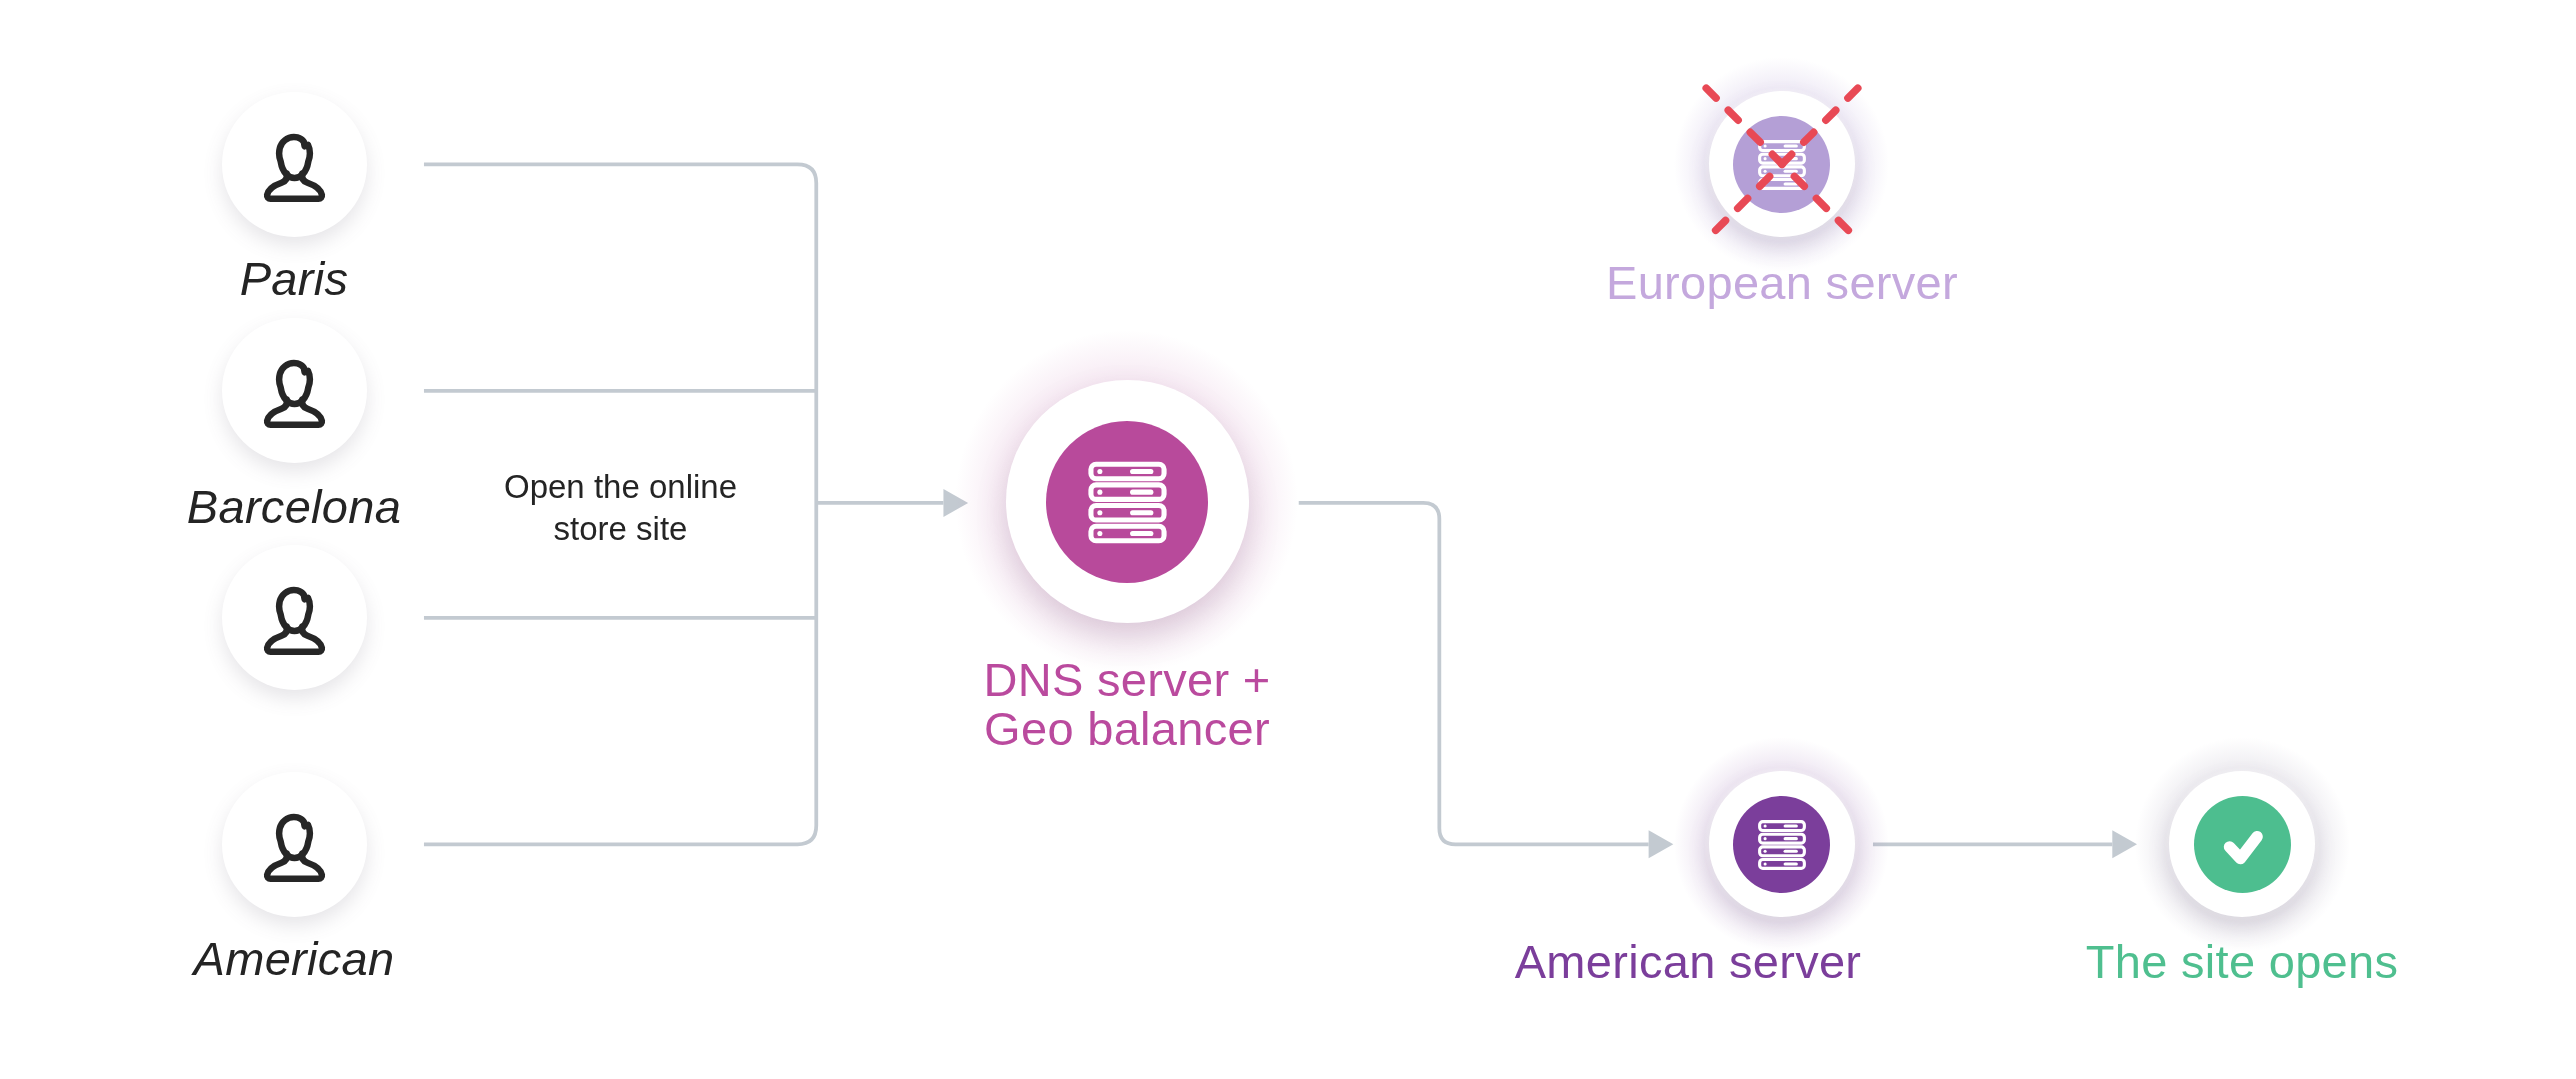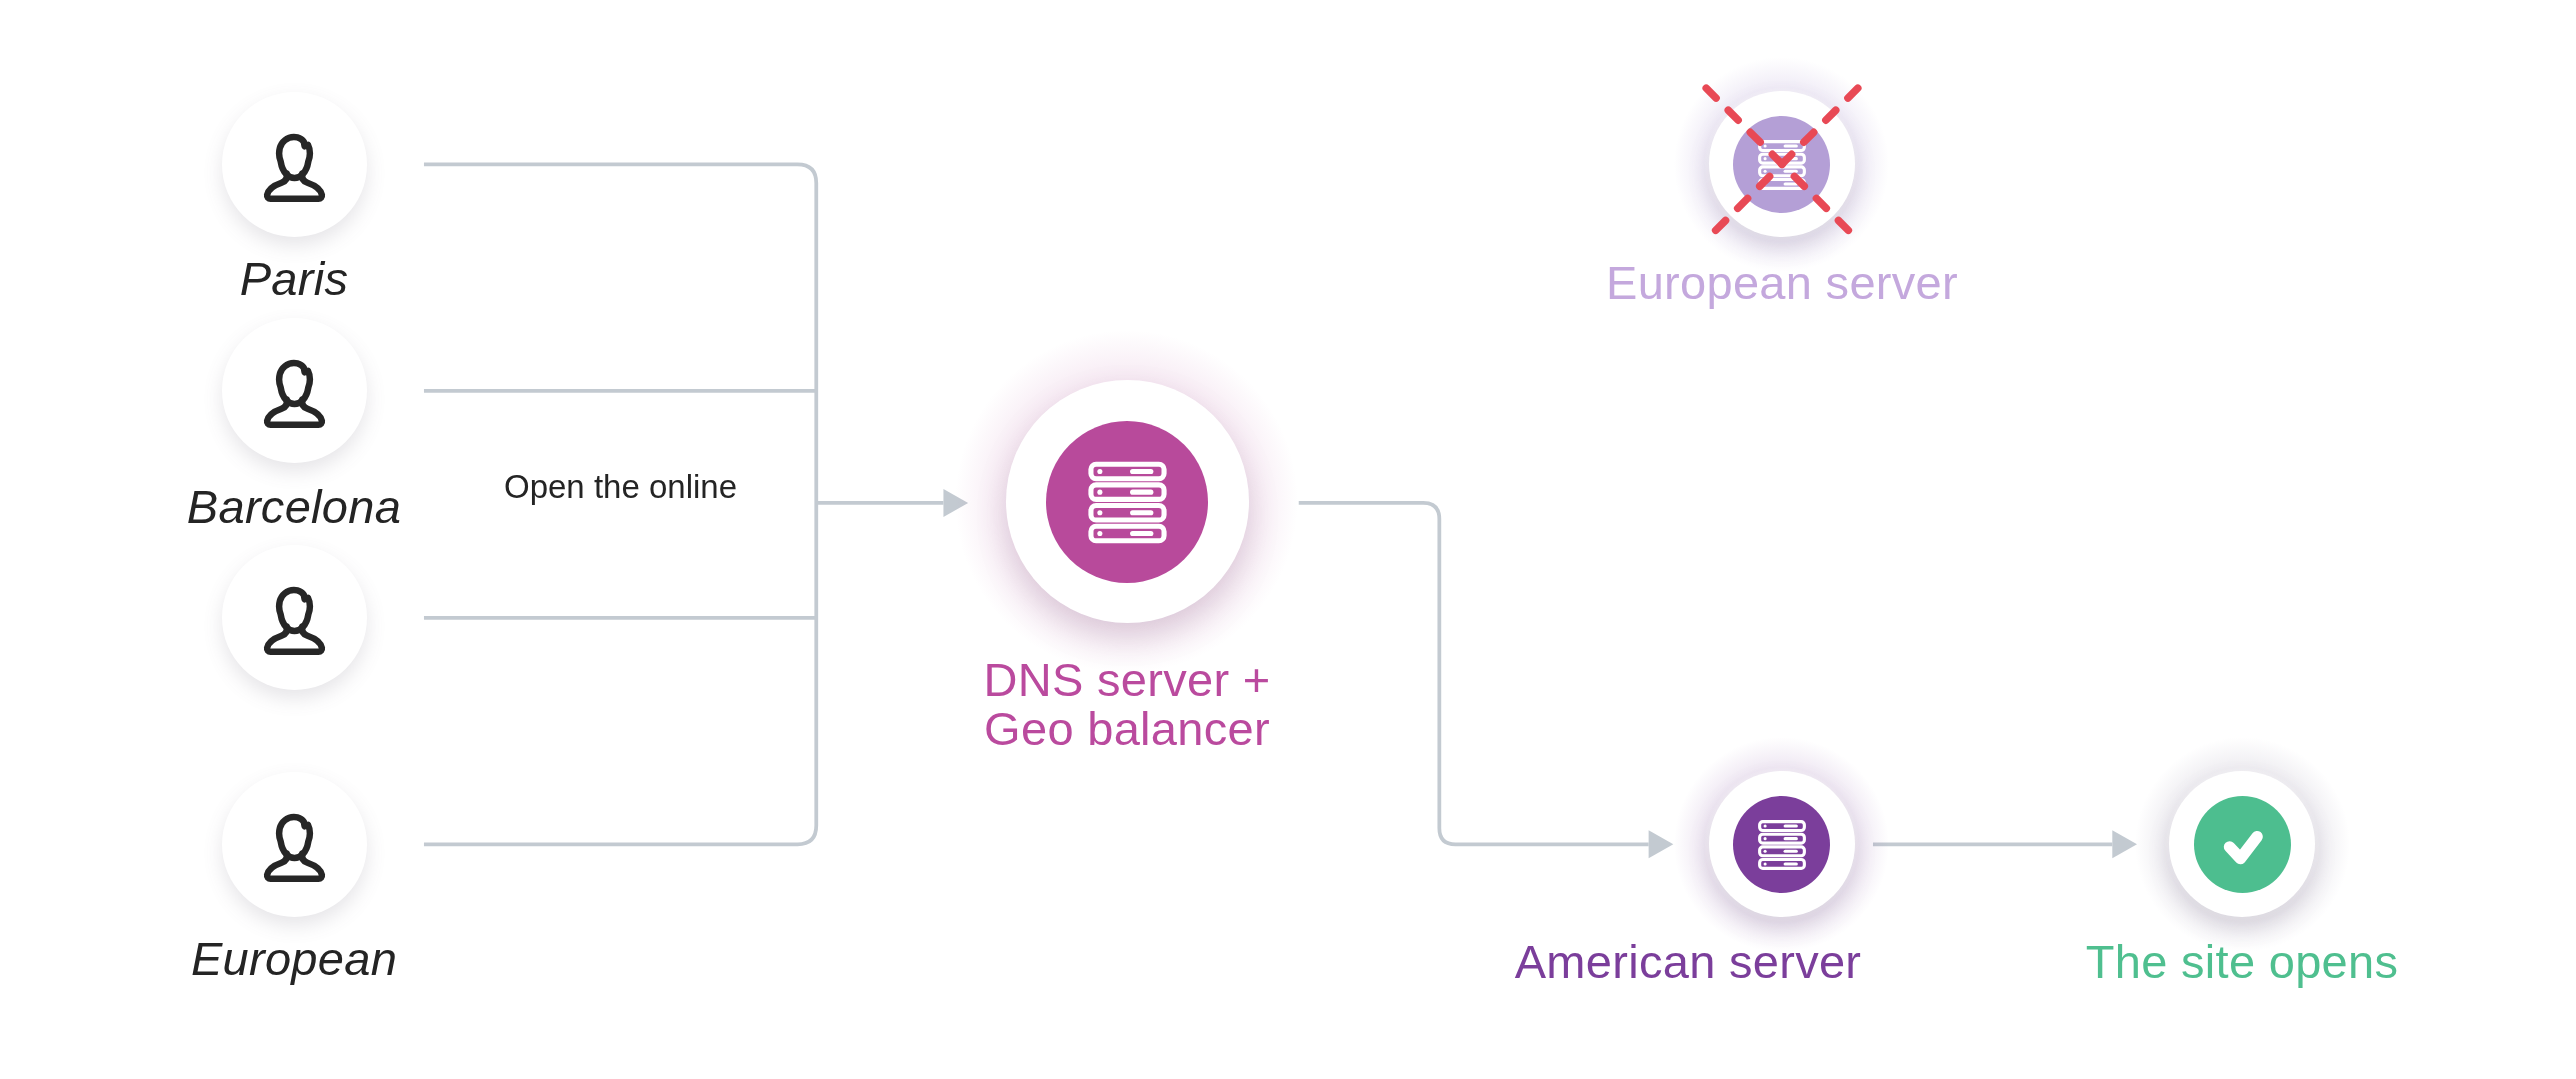--- a/index.html
+++ b/index.html
@@ -98,24 +98,25 @@
   </div>
 
   <div class="user-circle" style="left:222px;top:772px">
     <svg class="icon-svg" width="81" height="81" viewBox="0 0 100 100">
       <g fill="none" stroke="#262626" stroke-width="8" stroke-linecap="round" stroke-linejoin="round">
         <path d="M 61.5 22 C 58 16.5 50 14.5 43.5 17 C 35.5 20 31 27.5 31 36.5 C 31 40 31.8 43.5 33 46.5 C 34 53 36.5 58.5 40 62 C 43 65 46.5 66.8 50 66.8 C 53.5 66.8 57 65 60 62 C 63.5 58.5 66 53 67 46.5 C 68.2 43.5 69 40 69 36.5 C 69 32.5 68.2 28.8 66.6 25.7 L 62.5 27.5 Z"></path>
         <path d="M 40.5 61 C 41.5 67 39.5 70.5 34 72.5 C 24.5 75.8 17.5 81 16.2 87.5 C 15.8 90 17.5 92.2 20.5 92.2 L 79.5 92.2 C 82.5 92.2 84.2 90 83.8 87.5 C 82.5 81 75.5 75.8 66 72.5 C 60.5 70.5 58.5 67 59.5 61"></path>
       </g>
     </svg>
   </div>
-  <div class="label city" style="left:133px;top:932px">European</div>
+  <div class="label city" style="left:133px;top:932px">American</div>
 
   <div class="note" style="left:406px;top:466px">
     <div>Open the online</div>
+    <div>store site</div>
   </div>
 
   <div class="halo dns" style="left:955px;top:330px;width:343px;height:343px"></div>
   <div class="ring big" style="left:1006px;top:380px;width:243px;height:243px"></div>
   <div class="disc dns" style="left:1046px;top:421px;width:162px;height:162px">
     <svg class="icon-svg" width="85" height="85" viewBox="0 0 100 100">
       <g fill="none" stroke="#ffffff" stroke-width="6" stroke-linecap="round" stroke-linejoin="round">
         <rect x="7" y="5" width="86" height="17" rx="6"></rect>
         <rect x="7" y="29.3" width="86" height="17" rx="6"></rect>
         <rect x="7" y="53.6" width="86" height="17" rx="6"></rect>

